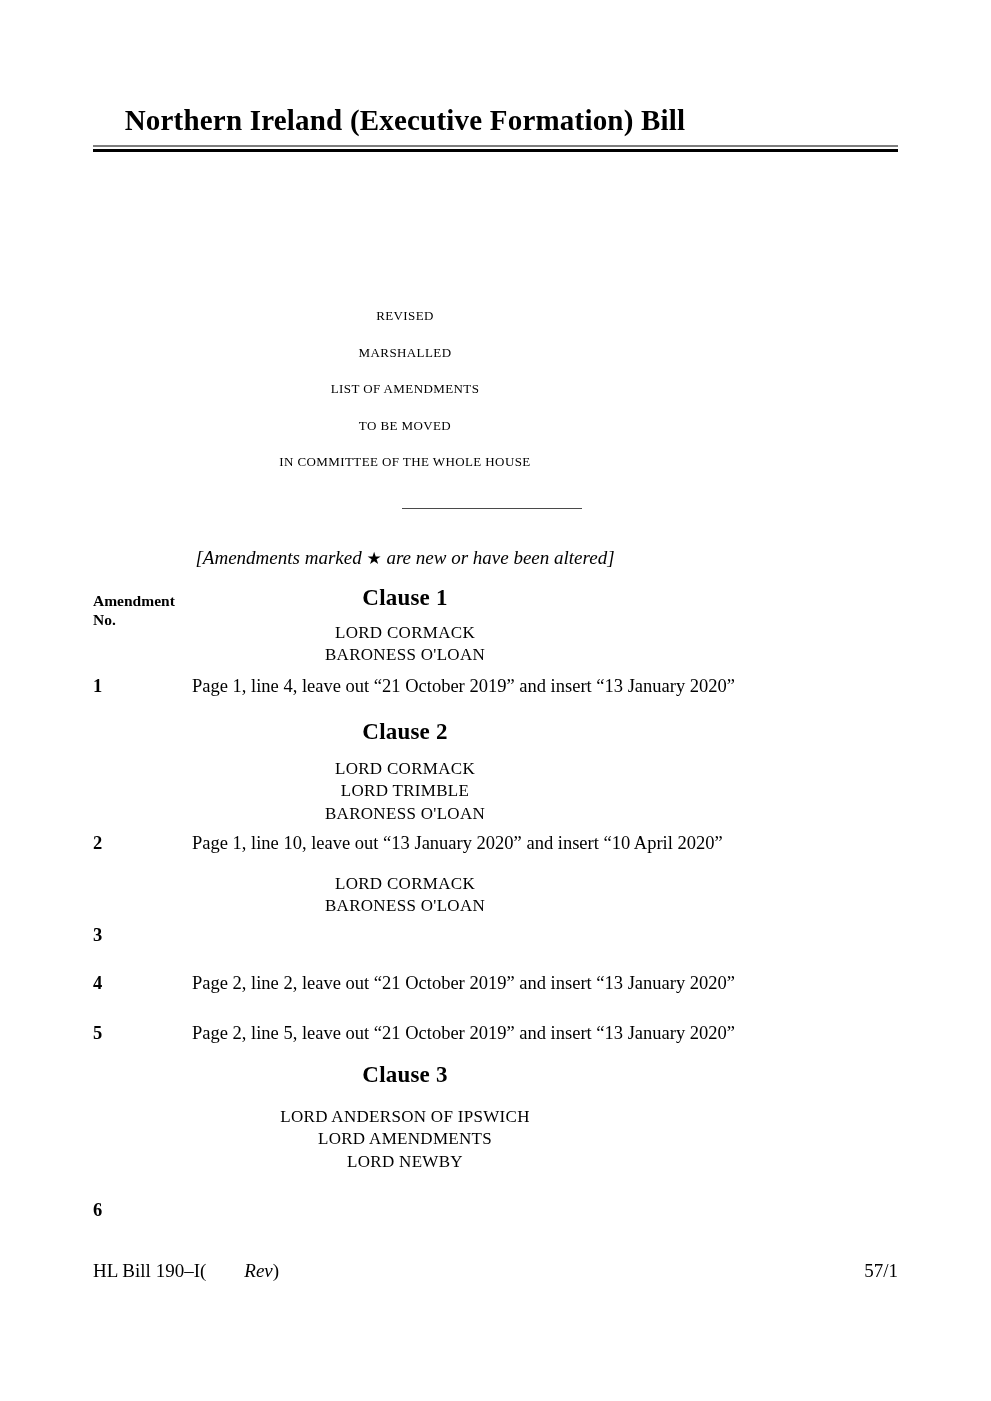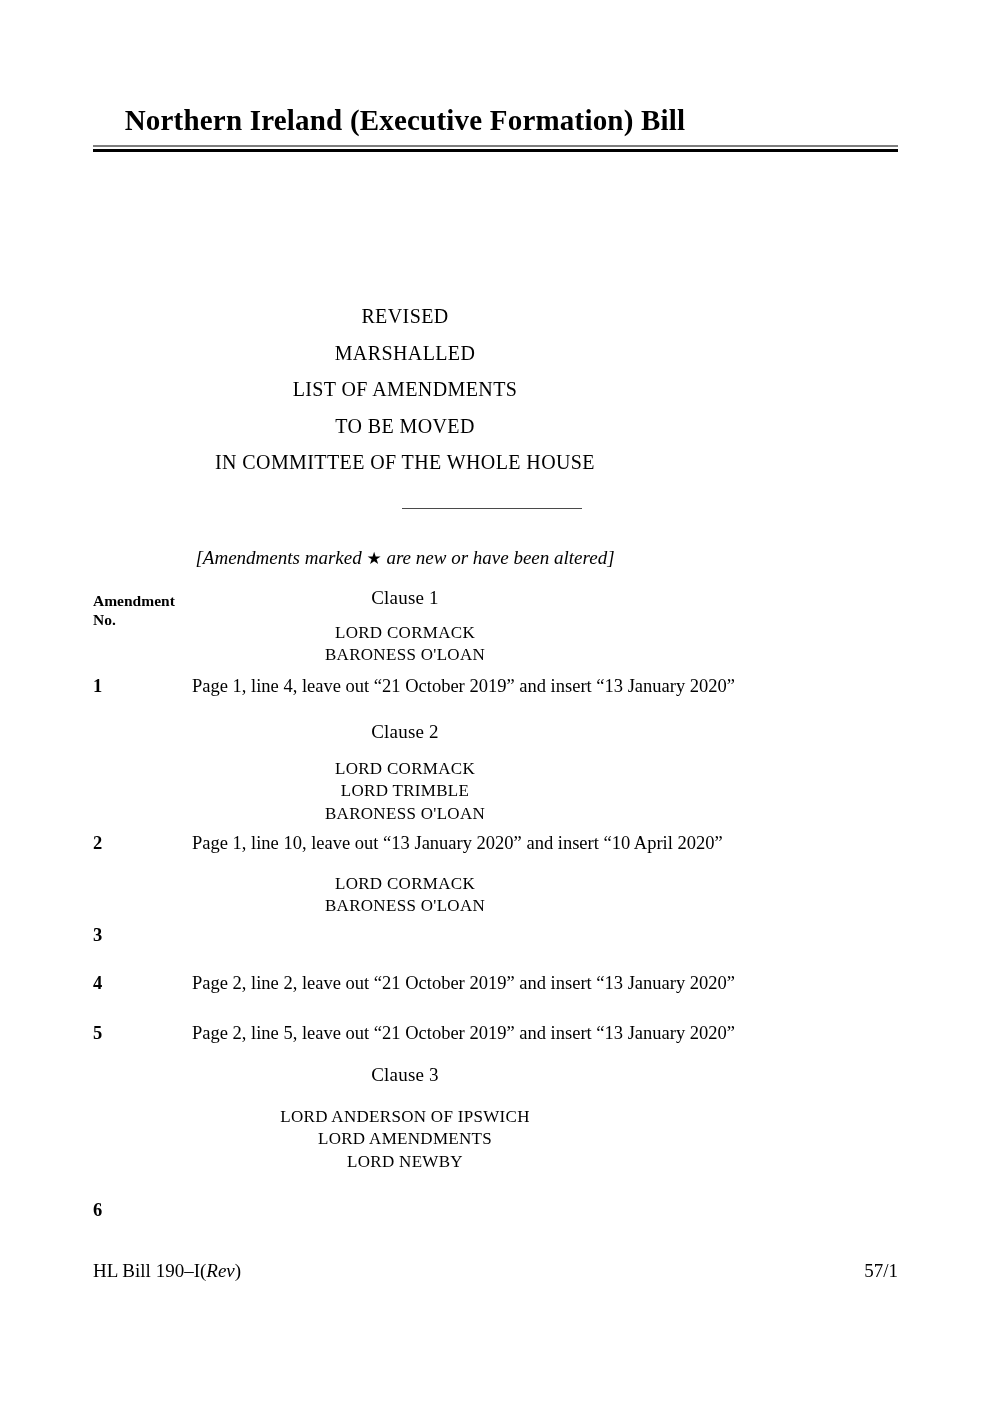--- a/index.html
+++ b/index.html
@@ -26,21 +26,21 @@
     top: 145px; left: 93px; width: 805px; height: 0;
     border-top: 2px solid #7d7d7d;
   }
   .rule-thick {
     top: 149px; left: 93px; width: 805px; height: 3px;
     background: #000000;
   }
 
   .header-block {
     top: 298px;
-    font-size: 20px;
+    font-size: 13px;
     line-height: 36.6px;
     letter-spacing: 0.4px;
   }
   .header-block div { white-space: nowrap; }
 
   .section-divider {
     top: 508px; left: 402px; width: 180px; height: 0;
     border-top: 1.5px solid #4a4a4a;
   }
 
@@ -53,22 +53,22 @@
   .marker-note .star { font-style: normal; font-size: 17px; }
 
   .amendment-no-heading {
     top: 591px; left: 93px;
     font-size: 15.5px;
     line-height: 19px;
     font-weight: bold;
   }
 
   .clause-heading {
-    font-size: 19px;
-    font-weight: normal;
+    font-size: 23px;
+    font-weight: bold;
     line-height: 22.4px;
     letter-spacing: 0.2px;
   }
   .sponsors {
     font-size: 17px;
     line-height: 22.4px;
     letter-spacing: 0.3px;
   }
   .sponsors div { white-space: nowrap; }
 
@@ -84,21 +84,21 @@
     width: 715px;
   }
   .amendment-text span { display: block; white-space: nowrap; }
 
   .footer {
     top: 1259px; left: 93px; width: 805px;
     font-size: 19px; line-height: 23px;
   }
   .footer .footer-left { float: left; }
   .footer .footer-right { float: right; }
-  .footer .italic { font-style: italic; }
+  .footer .italic { font-style: italic; margin-left: 38px; }
 
   
   #clause-1   { top: 587px; }
   #sponsors-1 { top: 622px; }
   #row-1      { top: 675px; }
   #clause-2   { top: 721px; }
   #sponsors-2 { top: 758px; }
   #row-2      { top: 832px; }
   #sponsors-3 { top: 873px; }
   #row-3      { top: 924px; }

